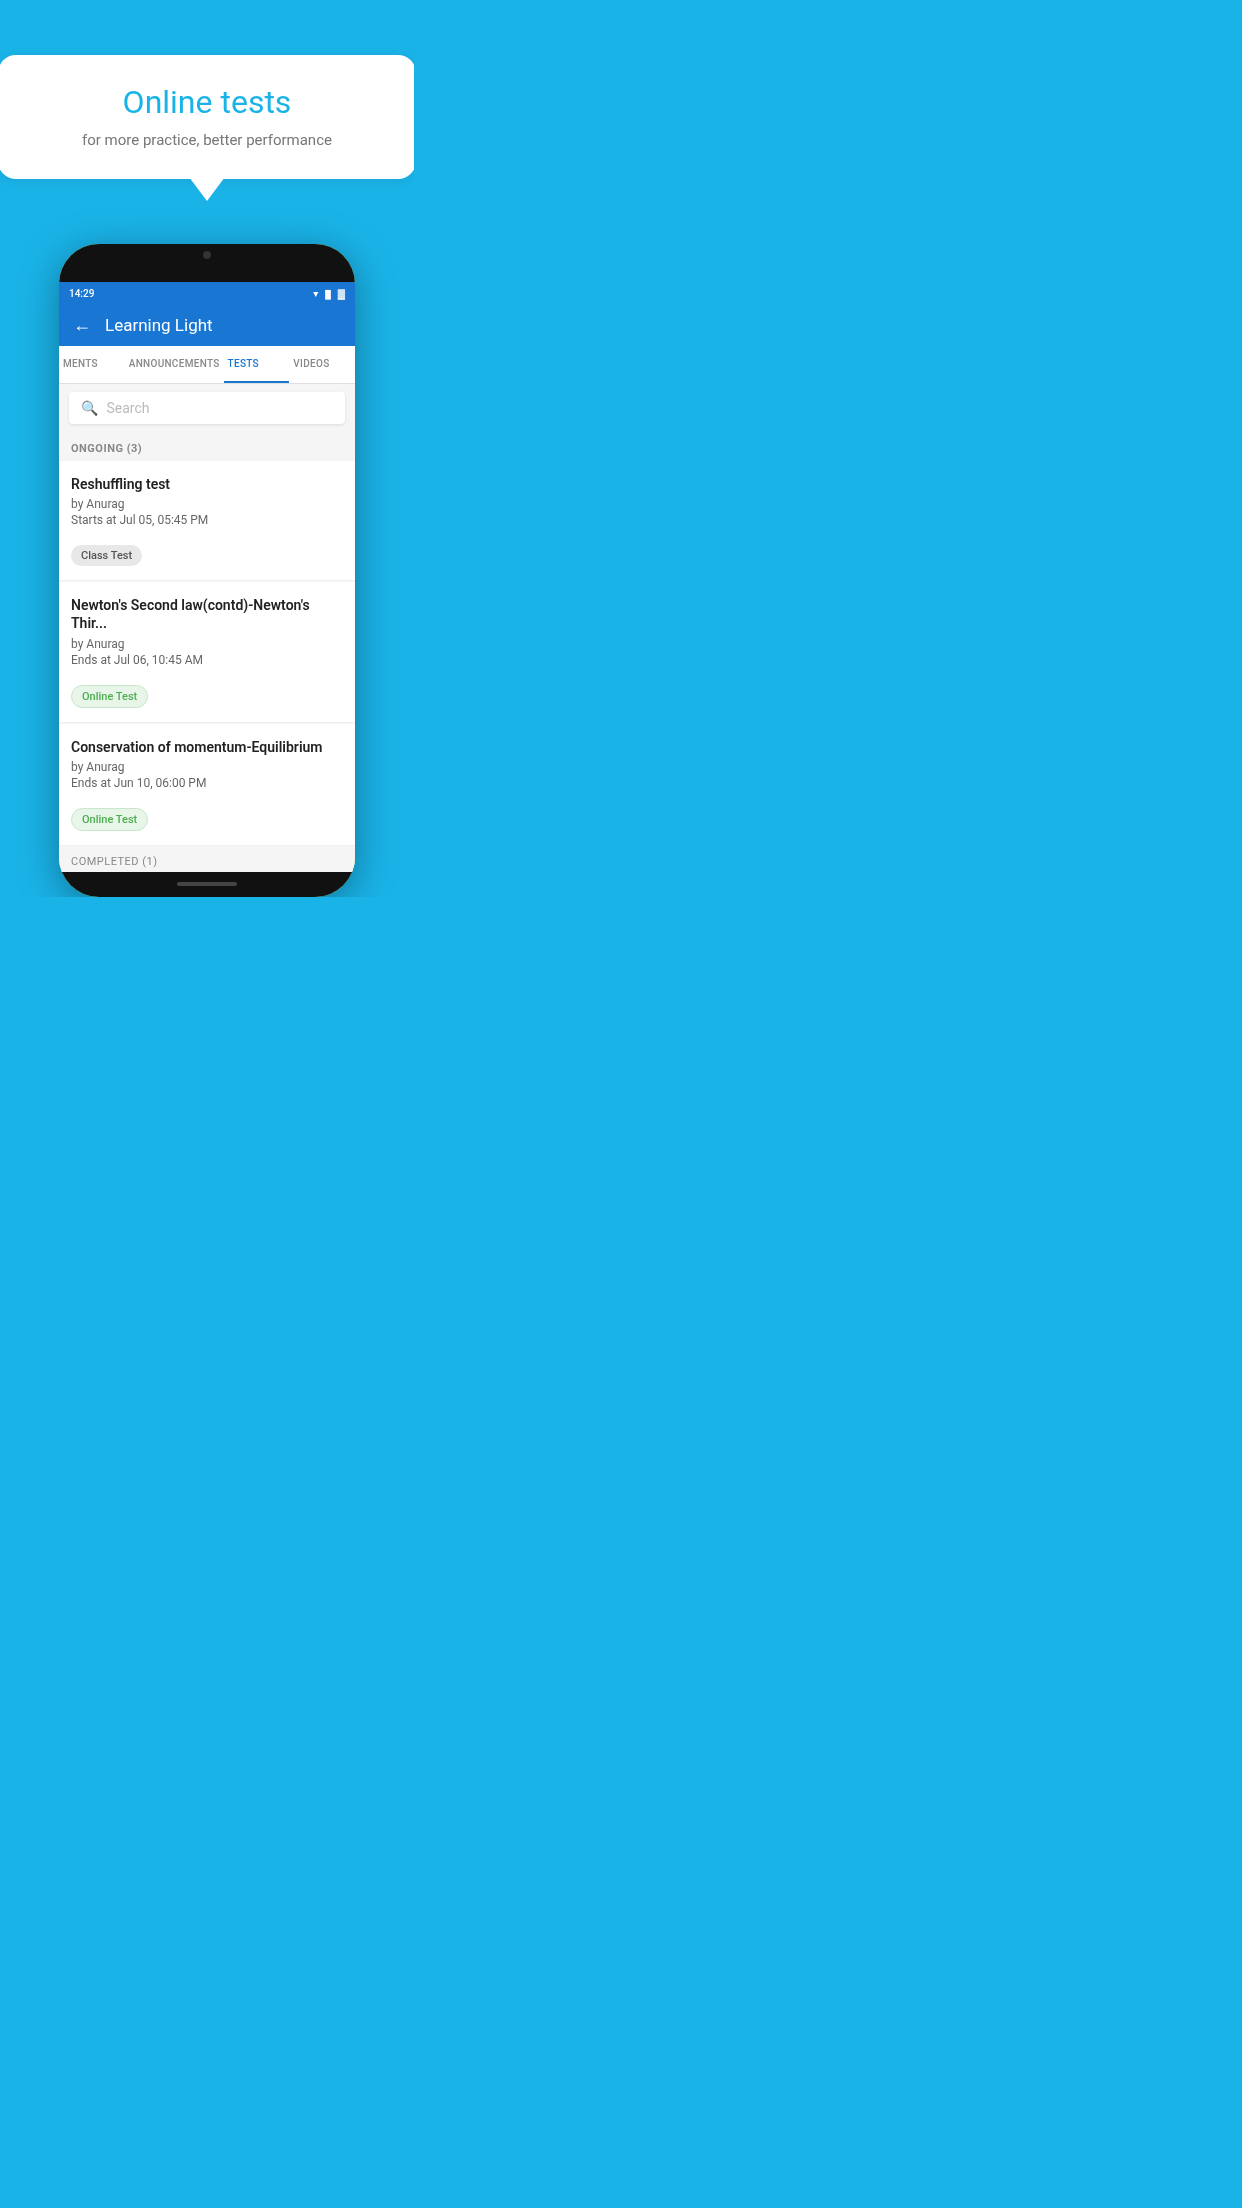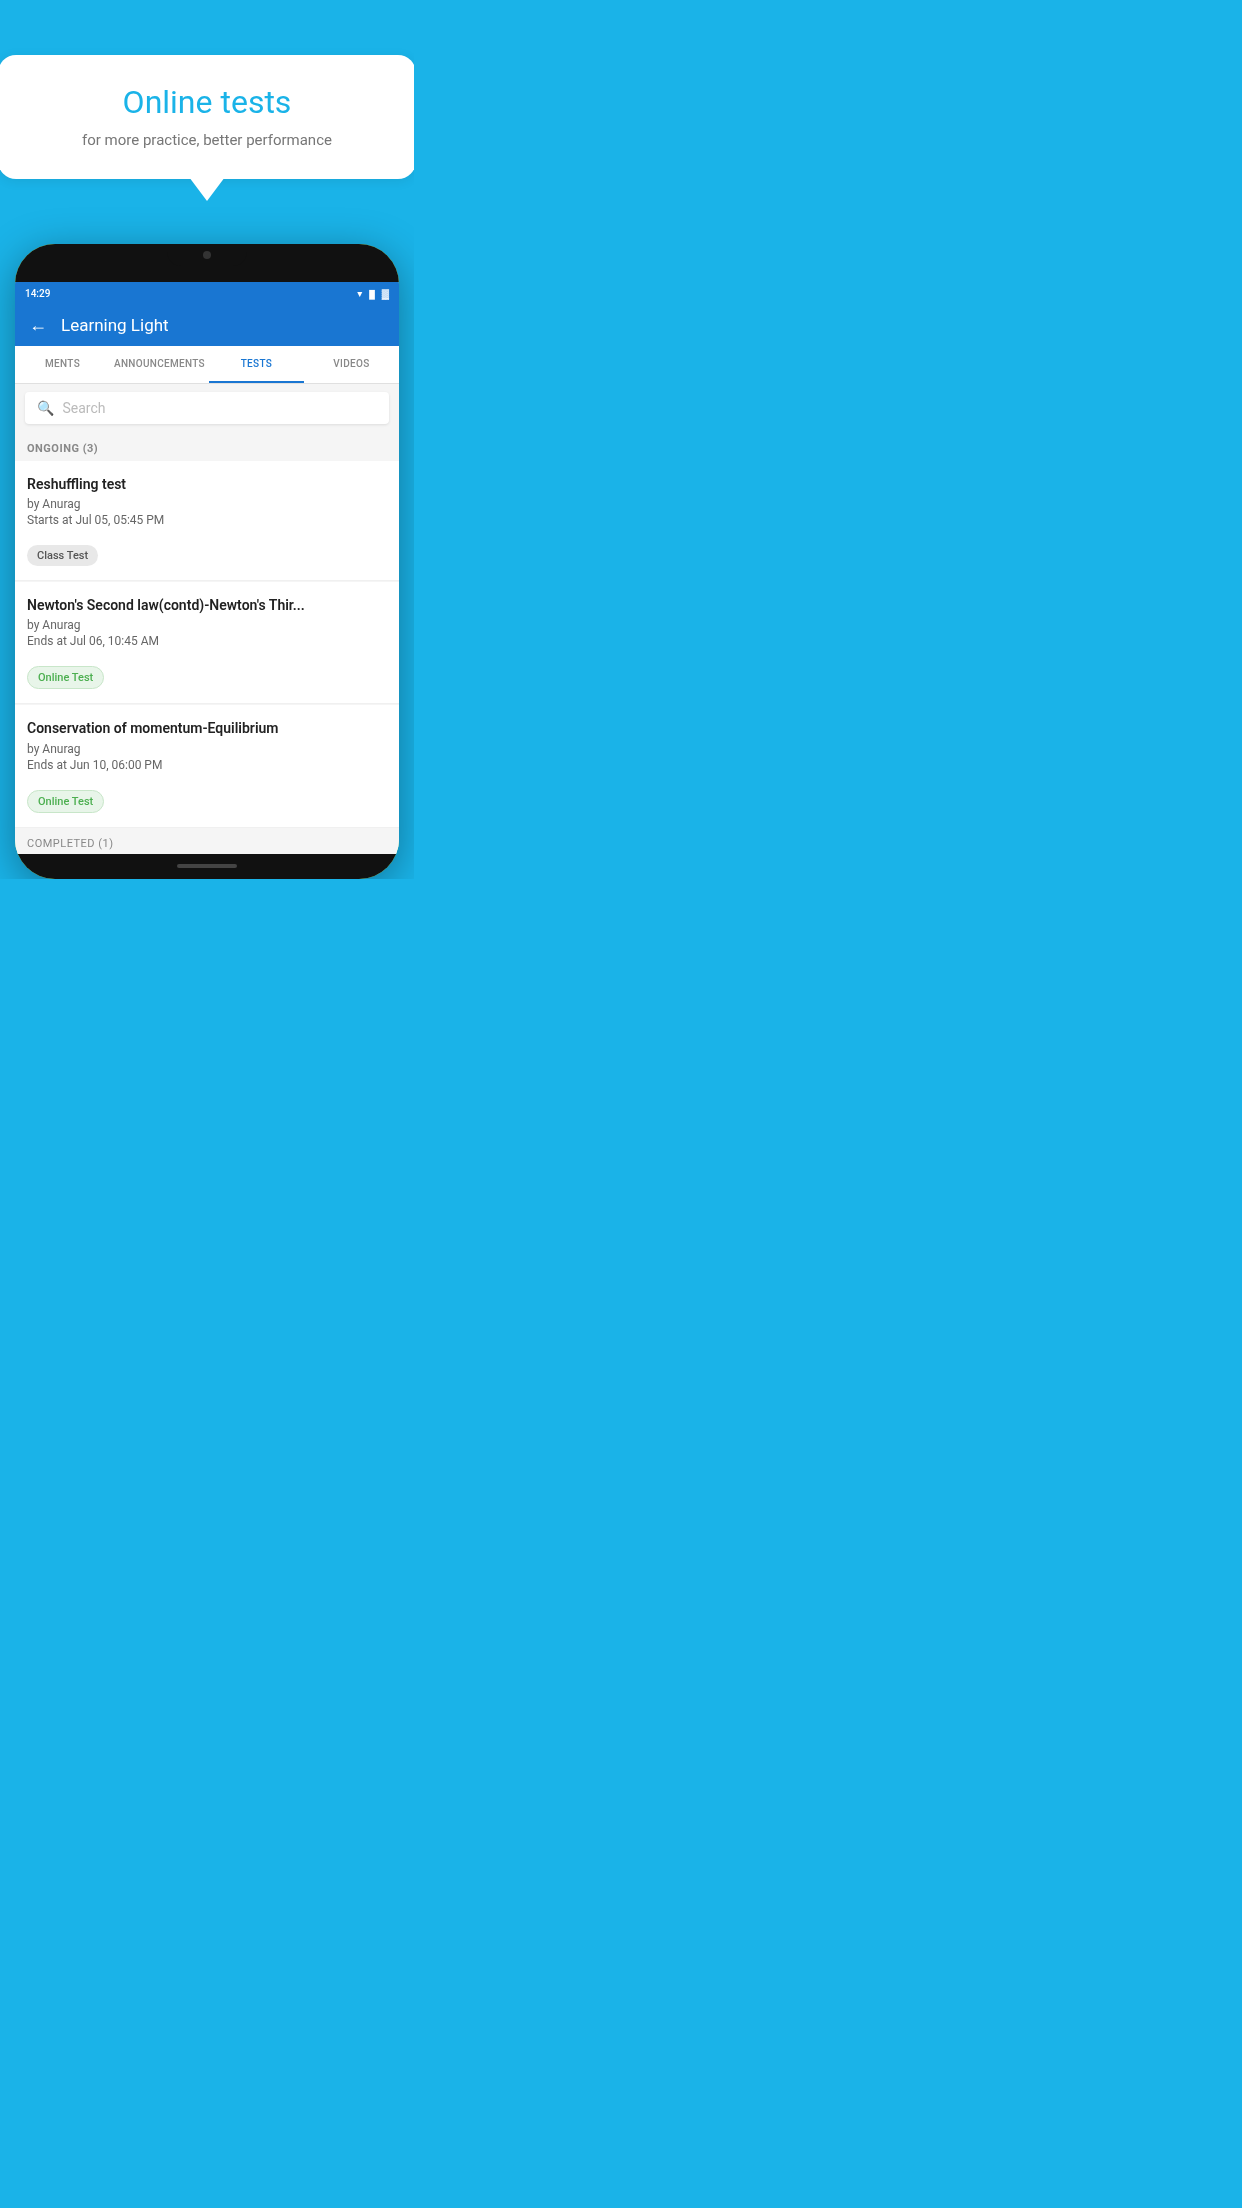--- a/index.html
+++ b/index.html
@@ -53,21 +53,21 @@
     }
 
     .bubble-subtitle {
       font-size: 15px;
       color: #777;
       font-weight: 400;
     }
 
     
     .phone-frame {
-      width: 384px;
+      width: 296px;
       margin-top: 65px;
       background: #bef264;
       border-radius: 40px;
       padding: 0;
       box-shadow: 0 8px 40px rgba(0,0,0,0.35);
       overflow: hidden;
       position: relative;
     }
 
     .phone-top {
@@ -142,21 +142,21 @@
     
     .tabs-container {
       background: white;
       display: flex;
       border-bottom: 1px solid #e0e0e0;
       overflow: hidden;
     }
 
     .tab {
       flex: 1;
-      text-align: center;
+      text-align: left;
       padding: 12px 4px;
       font-size: 10px;
       font-weight: 500;
       color: #888;
       letter-spacing: 0.3px;
       border-bottom: 2px solid transparent;
       cursor: pointer;
     }
 
     .tab.active {

